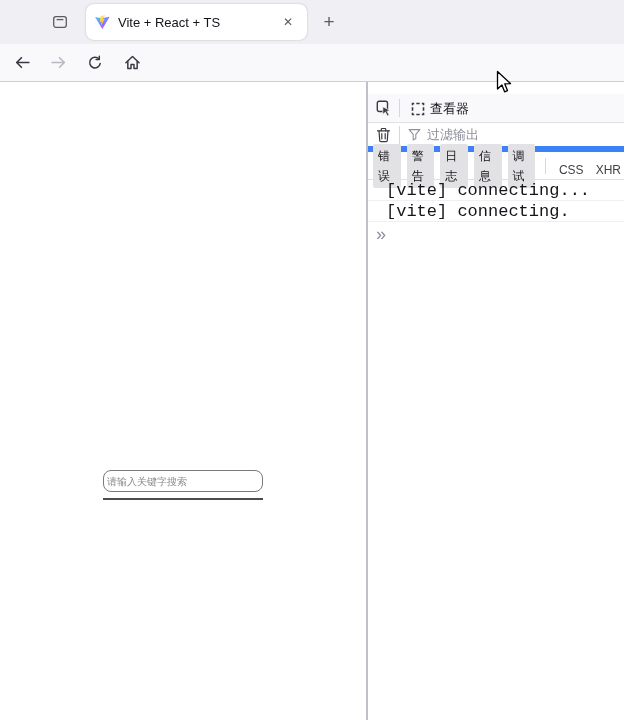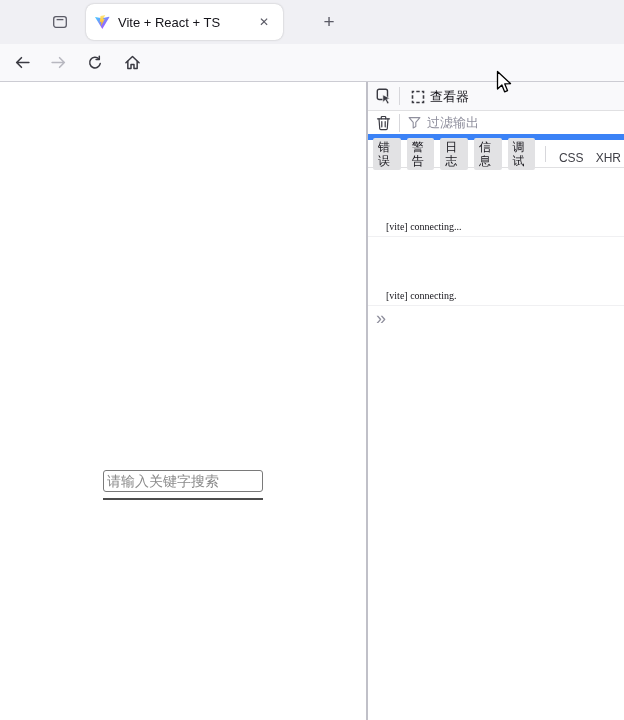--- a/index.html
+++ b/index.html
@@ -5,21 +5,21 @@
   * { margin:0; padding:0; box-sizing:border-box; }
   html,body { width:624px; height:720px; }
   body { font-family:"Liberation Sans", sans-serif; background:#fff; overflow:hidden; }
   #screen { position:relative; width:624px; height:720px; background:#fff; }
 
   
   .tab-bar { position:absolute; left:0; top:0; width:624px; height:44px;
              background:#f0f0f4; display:flex; align-items:center; }
   .fx-view-btn { width:32px; height:32px; margin-left:44px; border-radius:4px;
                  display:flex; align-items:center; justify-content:center; }
-  .tab { position:absolute; left:86px; top:4px; width:197px; height:36px;
+  .tab { position:absolute; left:86px; top:4px; width:221px; height:36px;
          background:#fff; border-radius:8px; box-shadow:0 0 2px rgba(0,0,0,.25);
          display:flex; align-items:center; padding:0 8px; }
   .tab-title { font-size:13px; color:#15141a; margin-left:8px; flex:1;
                white-space:nowrap; overflow:hidden; }
   .tab-close { width:22px; height:22px; border-radius:4px; color:#5b5b66; font-size:12px;
                display:flex; align-items:center; justify-content:center; }
   .new-tab { position:absolute; left:315px; top:8px; width:28px; height:28px;
              border-radius:4px; color:#5b5b66; font-size:19px; font-weight:400;
              display:flex; align-items:center; justify-content:center; }
 
@@ -45,51 +45,51 @@
   .tb-btn { width:30px; height:30px; display:flex; align-items:center;
             justify-content:center; border-radius:4px; }
   .tb-btn.undo { width:31px; height:29px; background:#dfdfe6; border-radius:4px 0 0 4px;
                  margin-left:8px; }
   .tb-btn.crop { margin-right:6px; }
   .tb-btn.profile { margin-right:6px; }
 
   
   .page-area { position:absolute; left:0; top:82px; width:366px; height:638px; background:#fff; }
   .search-input { position:absolute; left:103px; top:388px; width:160px; height:22px;
-                  border:1px solid #7a7a7a; border-radius:3px; background:#fff;
-                  font-size:14px; padding:0 3px; font-family:"Liberation Sans", sans-serif; color:#15141a; }
+                  border:1px solid #7a7a7a; border-radius:8px; background:#fff;
+                  font-size:10px; padding:0 3px; font-family:"Liberation Sans", sans-serif; color:#15141a; }
   .search-input::placeholder { color:#8a8a8a; opacity:1; }
   .search-underline { position:absolute; left:103px; top:416px; width:160px; height:2px;
                       background:#4d4d4d; }
 
   
   .devtools { position:absolute; left:366px; top:82px; width:258px; height:638px;
               background:#fff; border-left:2px solid #c0c0c8; font-size:13px; color:#15141a; }
   .dt-tabbar { height:29px; background:#f9f9fb; border-bottom:1px solid #e0e0e2;
-               display:flex; align-items:stretch; }
+               display:flex; align-items:stretch;margin-top:12px; }
   .dt-picker { width:31px; display:flex; align-items:center; justify-content:center; }
   .dt-sep { width:1px; height:18px; background:#d7d7db; align-self:center; }
   .dt-tab { display:flex; align-items:center; gap:5px; padding:0 11px;
             border-top:2px solid transparent; color:#15141a; }
   .dt-tab .dt-tab-label { font-size:13px; }
   .dt-tab.active { border-top-color:#0060df; color:#0060df; }
   .dt-filterbar { height:29px; background:#fff; border-bottom:6px solid #3b82f6;
                   display:flex; align-items:center; }
   .dt-trash { width:31px; display:flex; align-items:center; justify-content:center; }
   .dt-filter-input { display:flex; align-items:center; gap:6px; margin-left:8px;
                      color:#8f8f9d; font-size:13px; }
   .dt-btnrow { height:28px; border-bottom:1px solid #e0e0e2; display:flex;
                align-items:center; padding-left:5px; gap:6px; }
   .dt-pill { background:#e2e2e4; border-radius:2px; padding:2px 5px; font-size:12px;
-             color:#15141a; line-height:14px; }
+             color:#15141a; line-height:20px; }
   .dt-plain { font-size:12px; color:#3f3f46; padding:2px 3px;margin-top:8px; }
   .dt-btnrow .dt-sep2 { width:1px; height:16px; background:#d7d7db; margin:0 4px; }
   .dt-msg { height:21px; border-bottom:1px solid #f0f0f2; display:flex; align-items:center;
-            padding-left:18px; font-family:Liberation Serif, serif; font-size:10px;
-            color:#15141a;margin-top:48px; }
+            padding-left:18px; font-family:Liberation Mono, monospace; font-size:17px;
+            color:#15141a; }
   .dt-prompt { height:26px; display:flex; align-items:center; padding-left:8px; }
   .dt-prompt-glyph { color:#8f8f9d; font-size:18px; line-height:1; transform:translateY(-1px); }
 
   
   .cursor { position:absolute; left:496px; top:70px; z-index:50; pointer-events:none; }
 
   svg { display:block; }
 </style>
 </head>
 <body>

